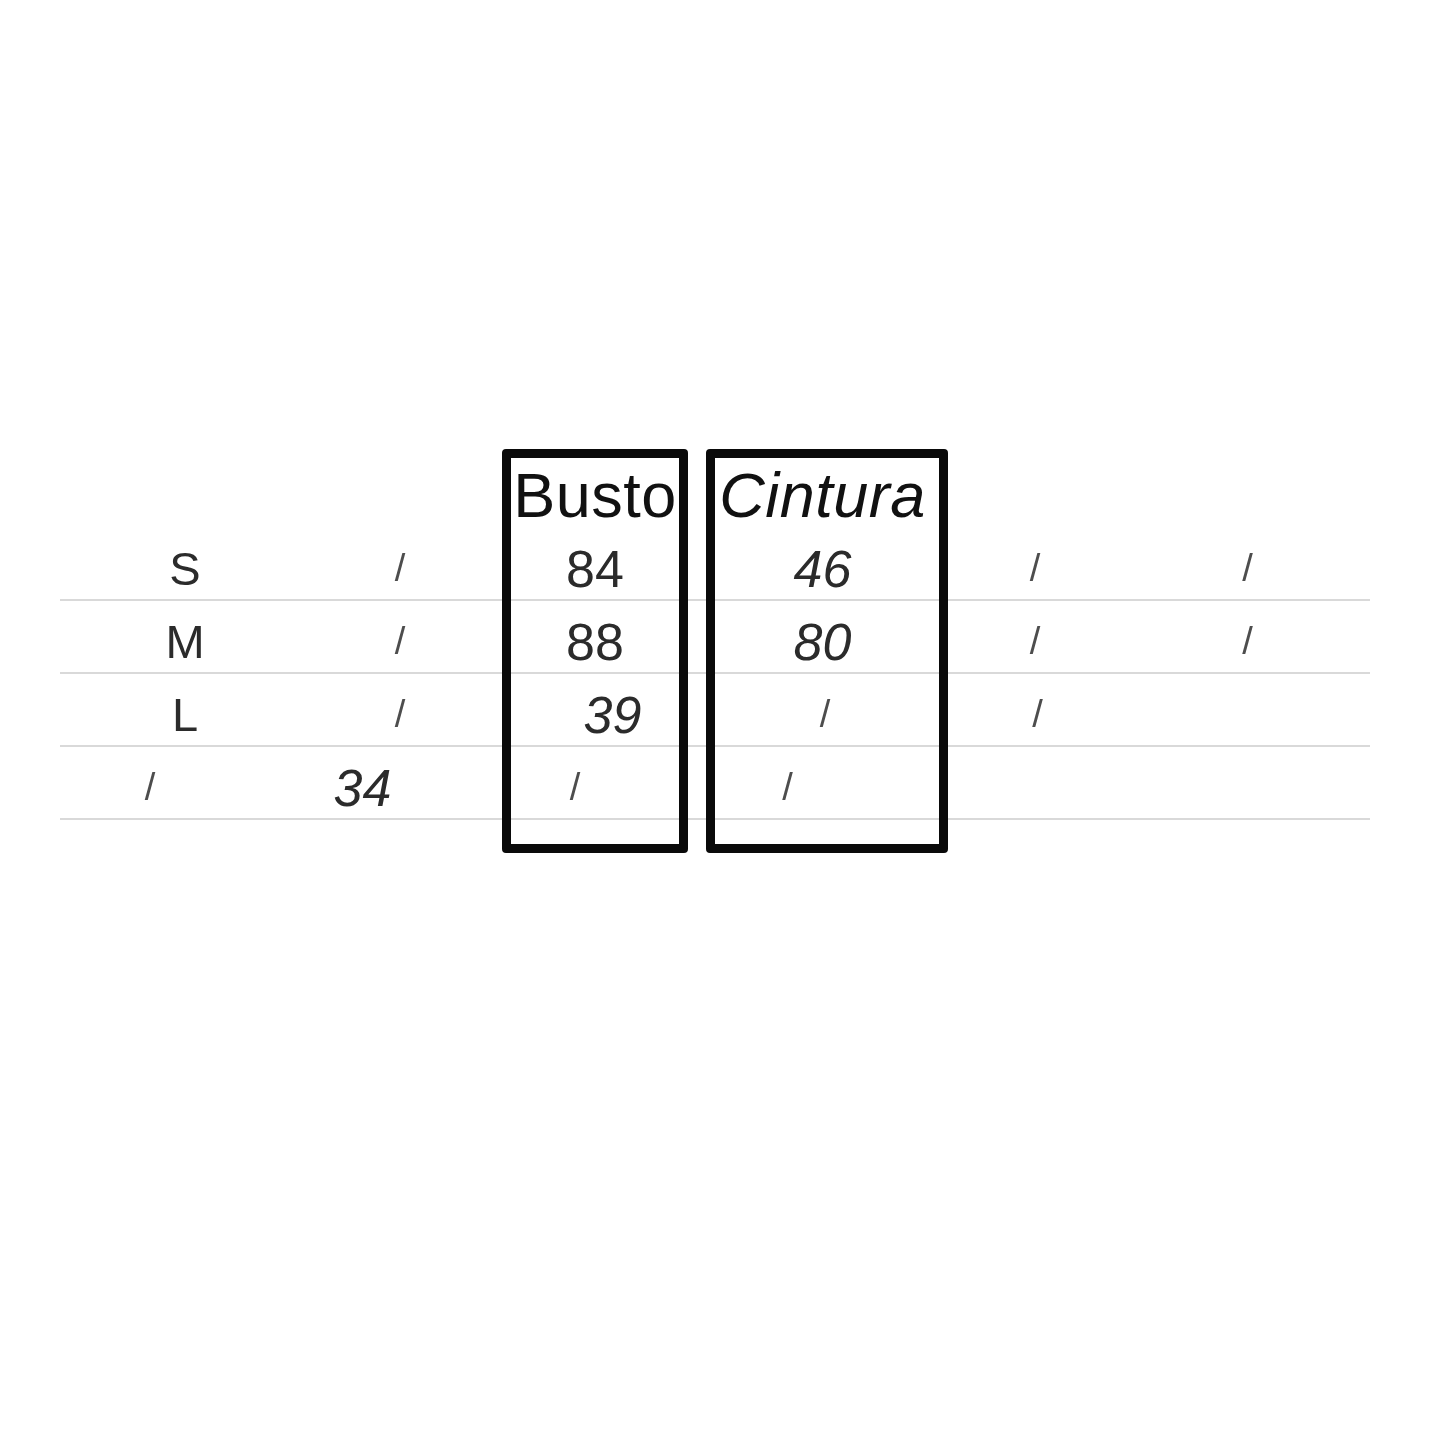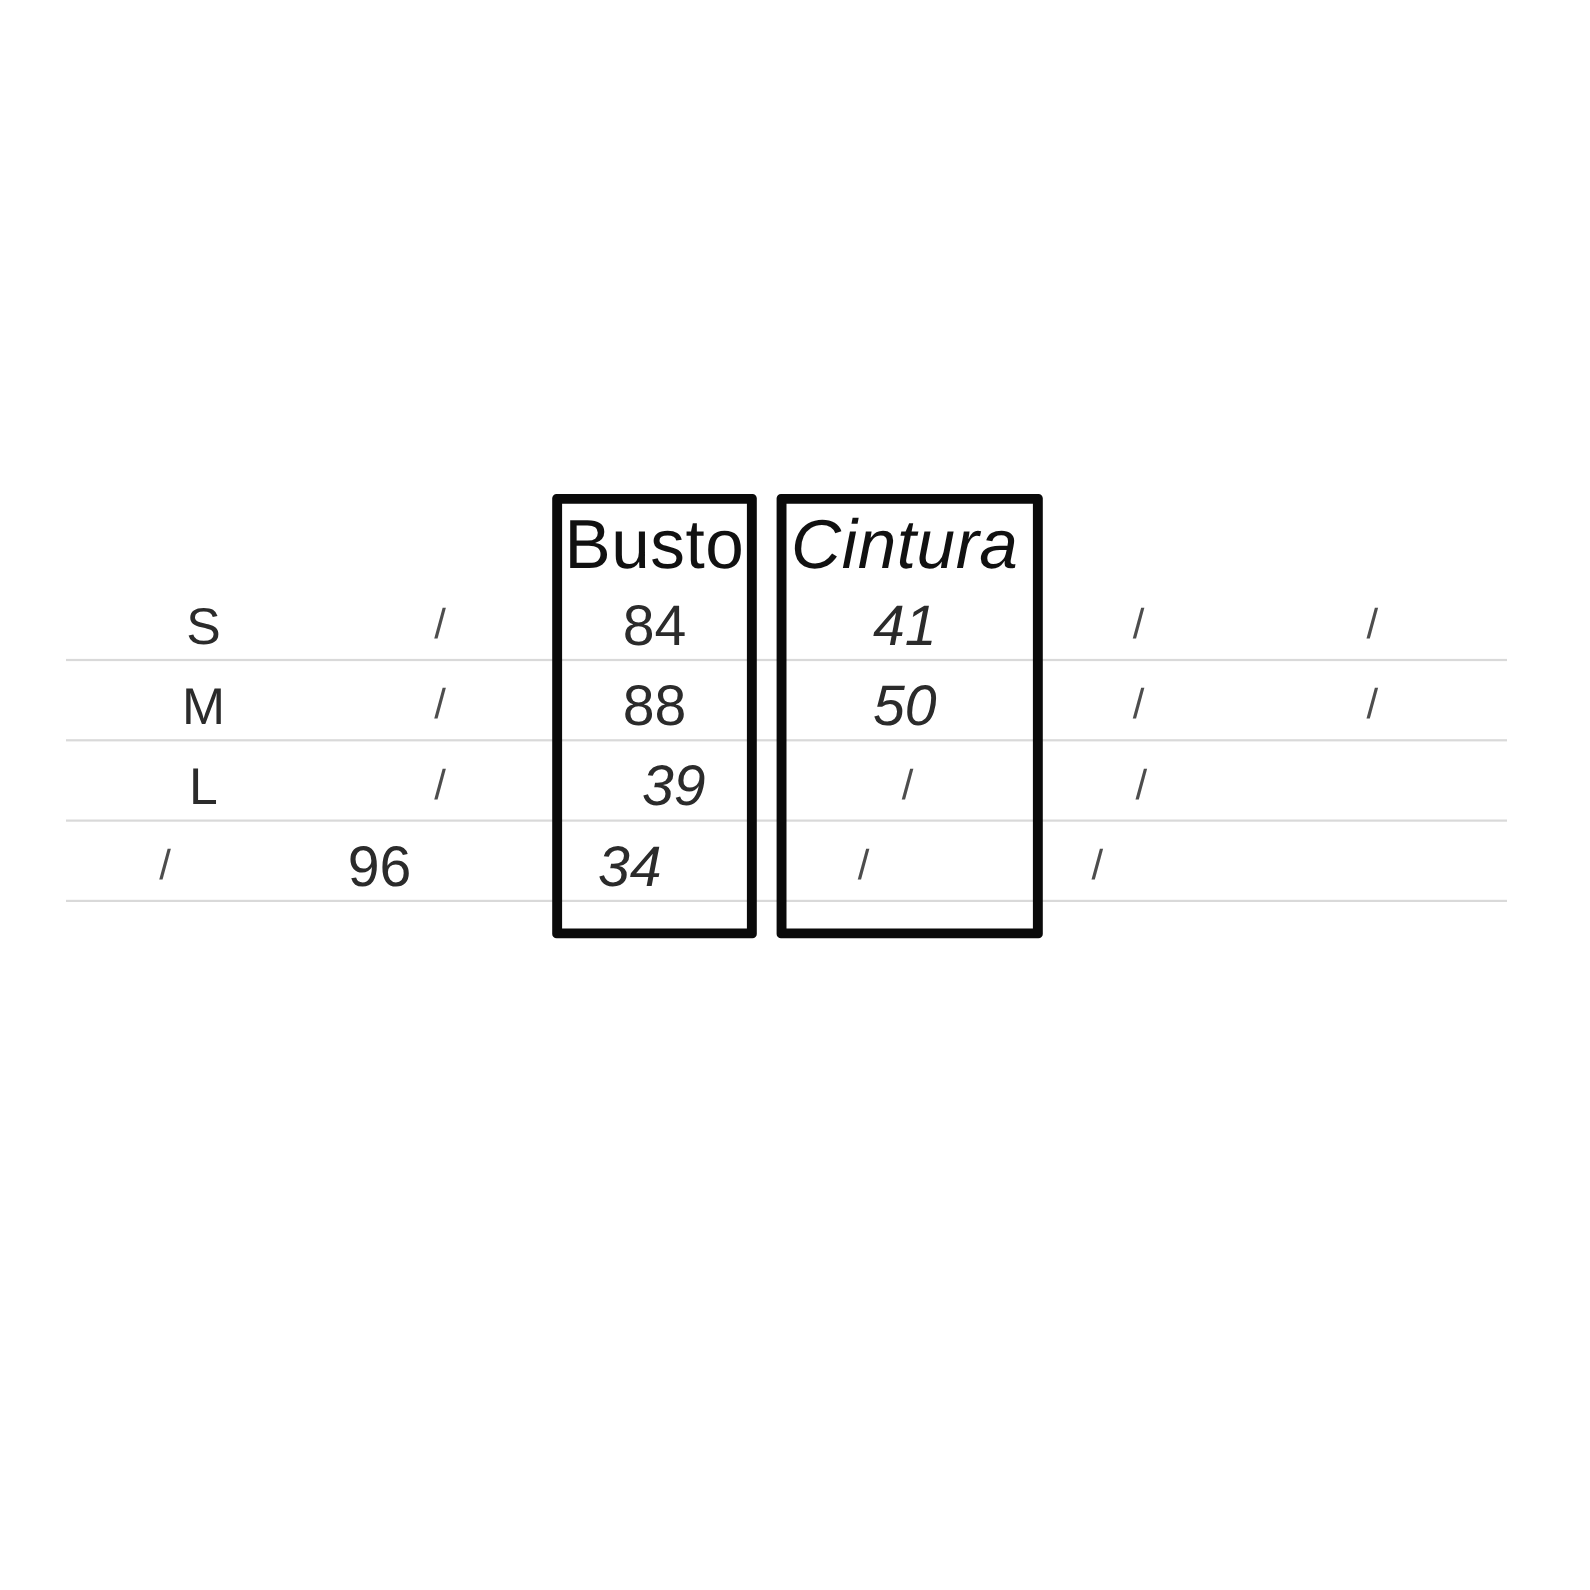--- a/index.html
+++ b/index.html
@@ -81,45 +81,44 @@
       <div class="cell col-busto header-text">Busto</div>
       <div class="cell col-cintura header-text">Cintura</div>
       <div class="cell col-extra2"></div>
       <div class="cell col-extra3"></div>
     </div>
 
     <div class="row data-row">
       <div class="cell col-size size-label">S</div>
       <div class="cell col-extra1 slash">/</div>
       <div class="cell col-busto num">84</div>
-      <div class="cell col-cintura num">41</div>
+      <div class="cell col-cintura num">46</div>
       <div class="cell col-extra2 slash">/</div>
       <div class="cell col-extra3 slash">/</div>
     </div>
 
     <div class="row data-row">
       <div class="cell col-size size-label">M</div>
       <div class="cell col-extra1 slash">/</div>
       <div class="cell col-busto num">88</div>
-      <div class="cell col-cintura num">50</div>
+      <div class="cell col-cintura num">80</div>
       <div class="cell col-extra2 slash">/</div>
       <div class="cell col-extra3 slash">/</div>
     </div>
 
     <div class="row data-row">
       <div class="cell col-size size-label">L</div>
       <div class="cell col-extra1 slash">/</div>
       <div class="cell col-cintura num">39</div>
       <div class="cell col-extra2 slash">/</div>
       <div class="cell col-extra3 slash">/</div>
     </div>
 
     <div class="row data-row">
       <div class="cell col-extra1 slash">/</div>
-      <div class="cell col-busto num">96</div>
       <div class="cell col-cintura num">34</div>
       <div class="cell col-extra2 slash">/</div>
       <div class="cell col-extra3 slash">/</div>
     </div>
 
   </div>
 
   <div class="hl-box hl-busto"></div>
   <div class="hl-box hl-cintura"></div>
 

